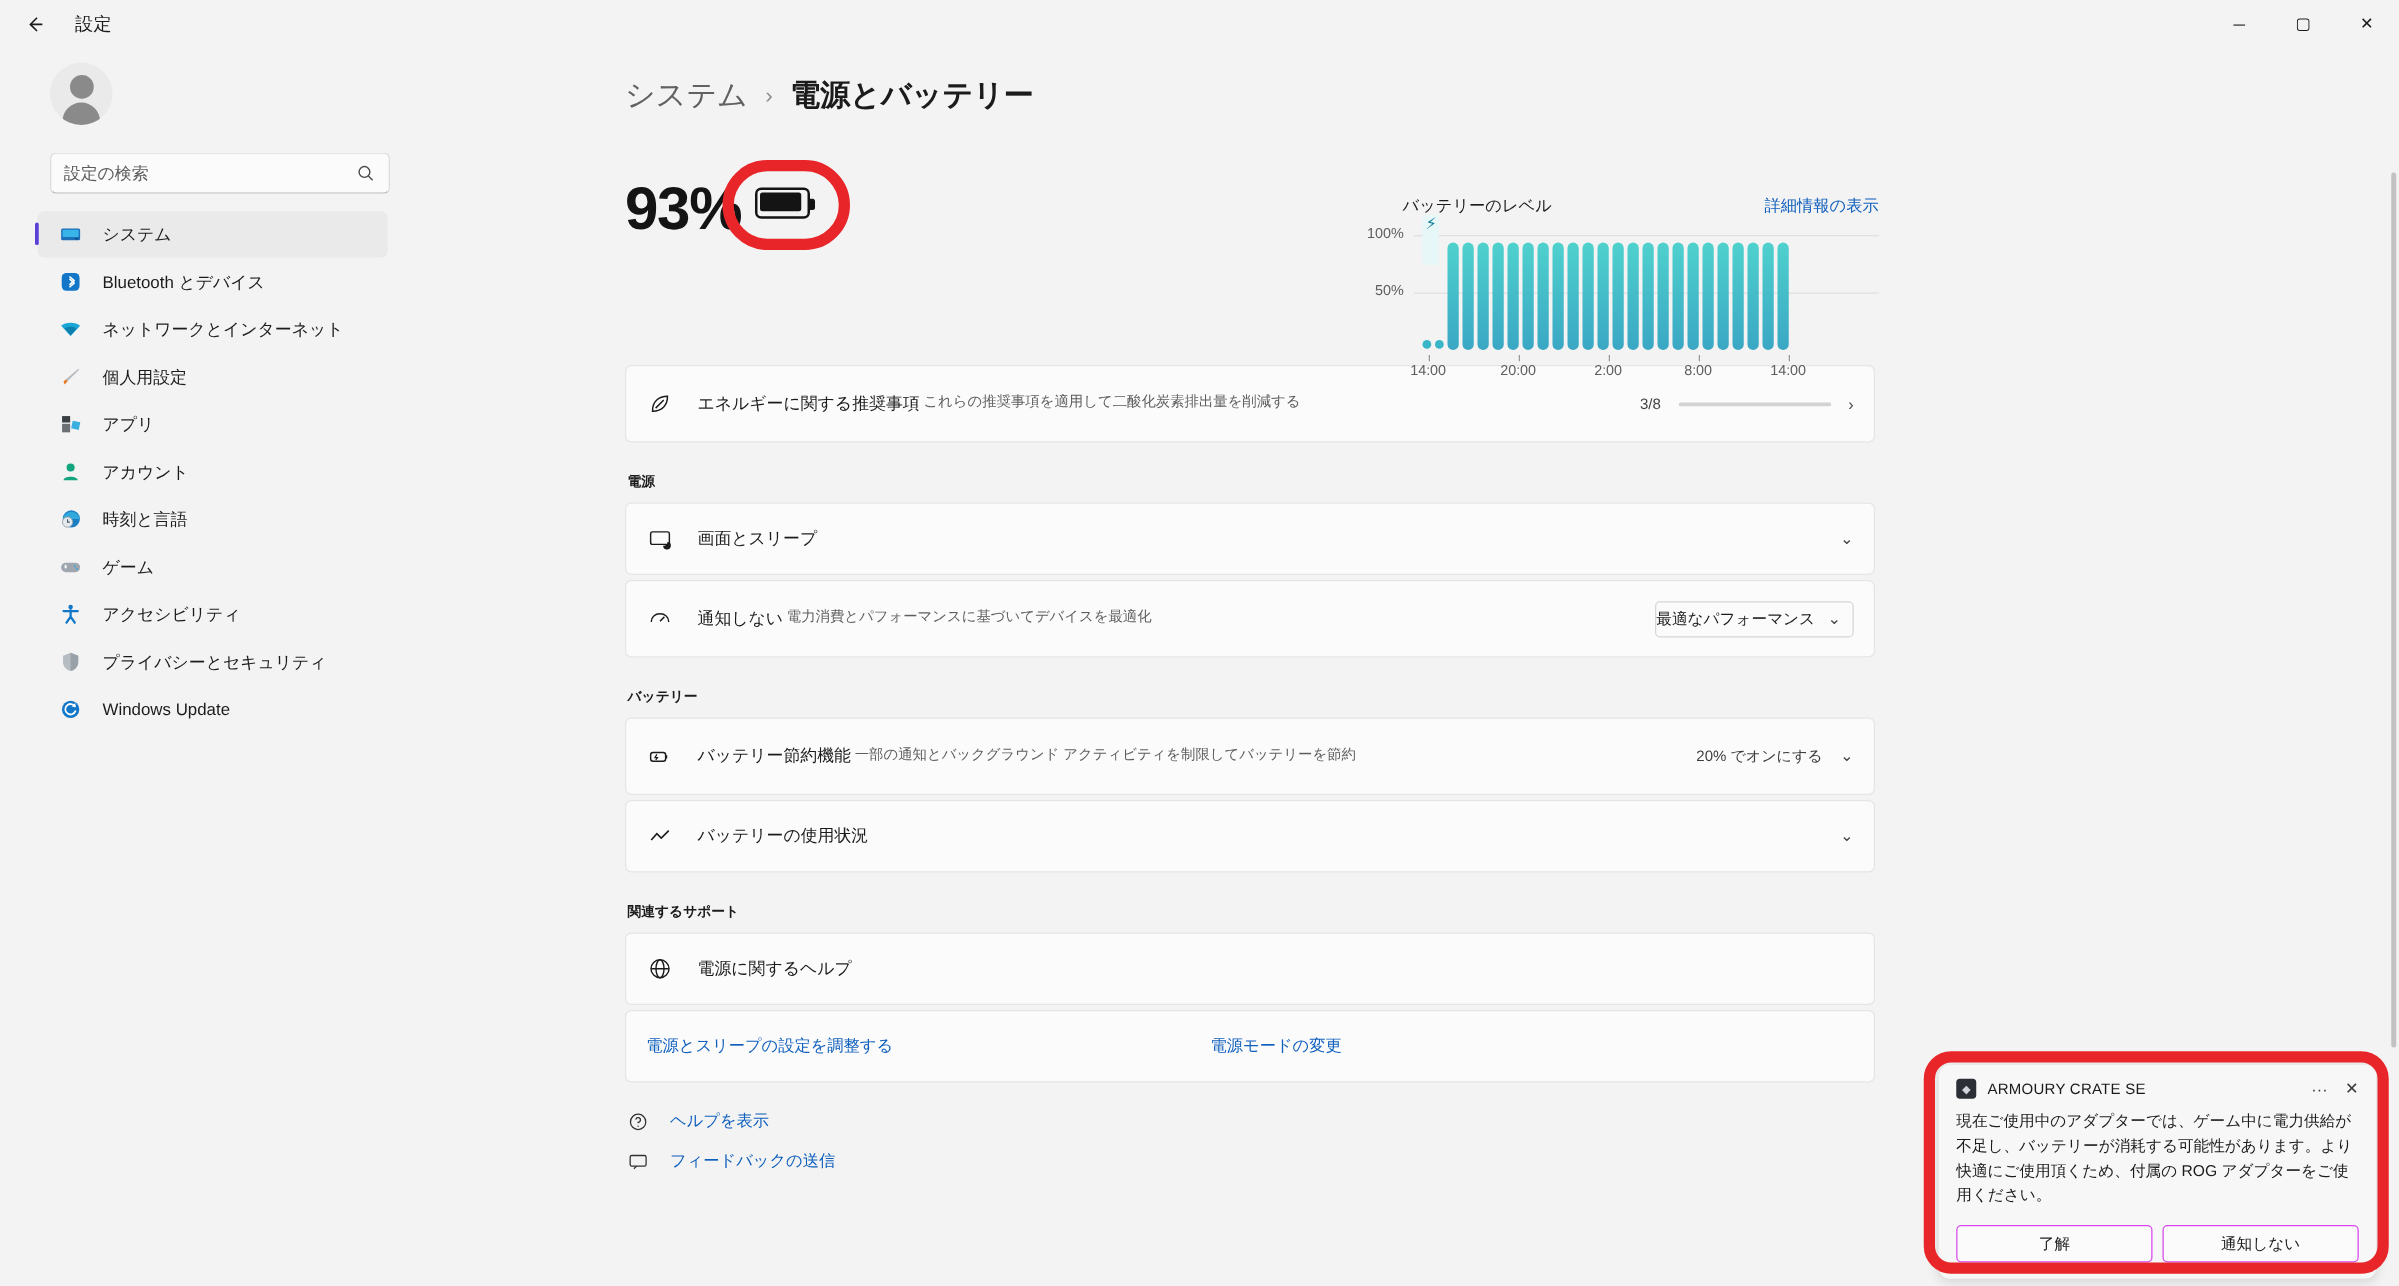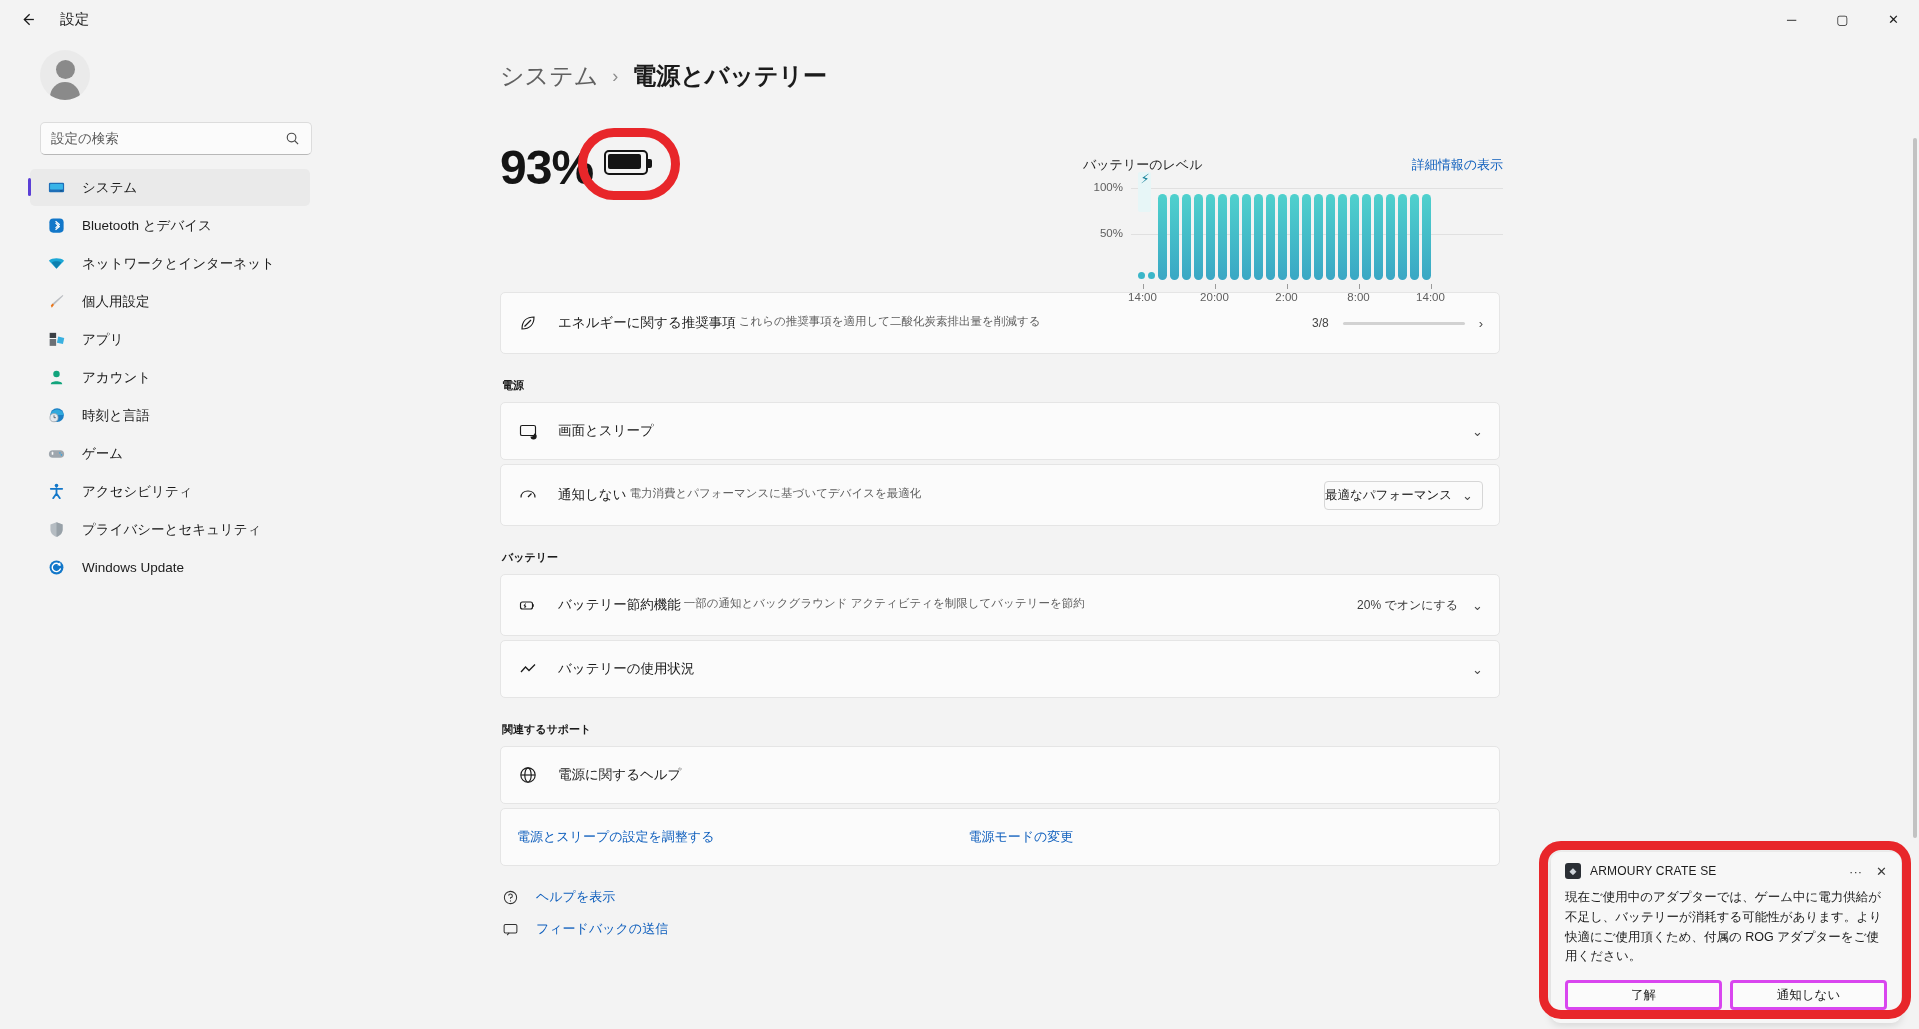--- a/index.html
+++ b/index.html
@@ -110,21 +110,21 @@
     background: #141414; border-radius: 0 2px 2px 0;
   }
   .annot-batt {
     position: absolute; left: 78px; top: 18px; width: 102px; height: 72px;
     border: 9px solid #e8262a; border-radius: 36px; pointer-events:none;
   }
 
   
   .chart-block { position: absolute; left: 583px; top: 46px; width: 420px; }
   .chart-head { display: flex; align-items: baseline; }
-  .chart-title { font-size: 13px; color: #1b1b1b; }
+  .chart-title { font-size: 13px; color: #1b1b1b; margin-left: 39px; }
   .chart-link {
     margin-left: auto; font-size: 13px; color: #0f5fbd; text-decoration: none;
   }
   .chart-area { position: relative; margin-top: 14px; height: 92px; width: 420px; }
   .axis-lbl {
     position: absolute; left: 0; width: 40px; text-align: right;
     font-size: 11.5px; color: #5e5e5e;
   }
   .gridline {
     position: absolute; left: 48px; right: 0; height: 1px; background: #e0e0e0;
@@ -203,21 +203,21 @@
     color: #cfd4da; font-size: 9px;
   }
   .toast-app { font-size: 12px; color: #1b1b1b; letter-spacing: .2px; }
   .toast-actions { margin-left: auto; display: flex; align-items: center; gap: 14px; }
   .toast-dots, .toast-x { font-size: 13px; color: #3a3a3a; }
   .toast-body {
     margin-top: 9px; font-size: 12.5px; line-height: 1.58; color: #1b1b1b;
   }
   .toast-btns { display: flex; gap: 8px; margin-top: 13px; }
   .toast-btn {
-    flex: 1; height: 30px; background: #fbfbfb; border: 3px solid #d946ef;
+    flex: 1; height: 30px; background: #fbfbfb; border: 1px solid #d946ef;
     border-radius: 4px; font-family: inherit; font-size: 12.5px; color: #1b1b1b;
     display: flex; align-items: center; justify-content: center;
   }
 
   .scrollbar {
     position: absolute; right: 2px; top: 100px; width: 4px; height: 700px;
     background: #c2c2c2; border-radius: 2px;
   }
 </style>
 </head>

